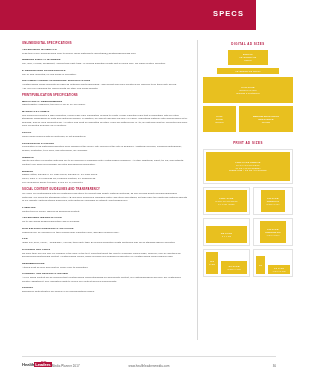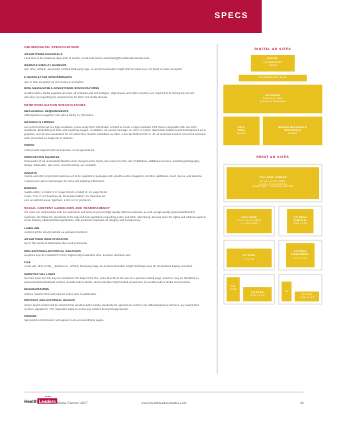--- a/index.html
+++ b/index.html
@@ -5,21 +5,21 @@
   html,body{margin:0;padding:0;}
   body{
     width:298px;height:386px;background:#ffffff;
     font-family:"Liberation Sans", sans-serif;
     overflow:hidden;position:relative;
   }
   .page{position:relative;width:298px;height:386px;background:#fff;}
 
   
   .header{
-    position:absolute;left:0;top:0;width:238px;height:30px;
+    position:absolute;left:0;top:0;width:256px;height:30px;
     background:#b4123c;
   }
   .header-title{
     position:absolute;right:12px;top:9px;
     color:#ffffff;font-size:7.5px;letter-spacing:1.1px;font-weight:bold;
   }
 
   
   .content{position:absolute;left:0;top:30px;width:298px;height:325px;}
 

